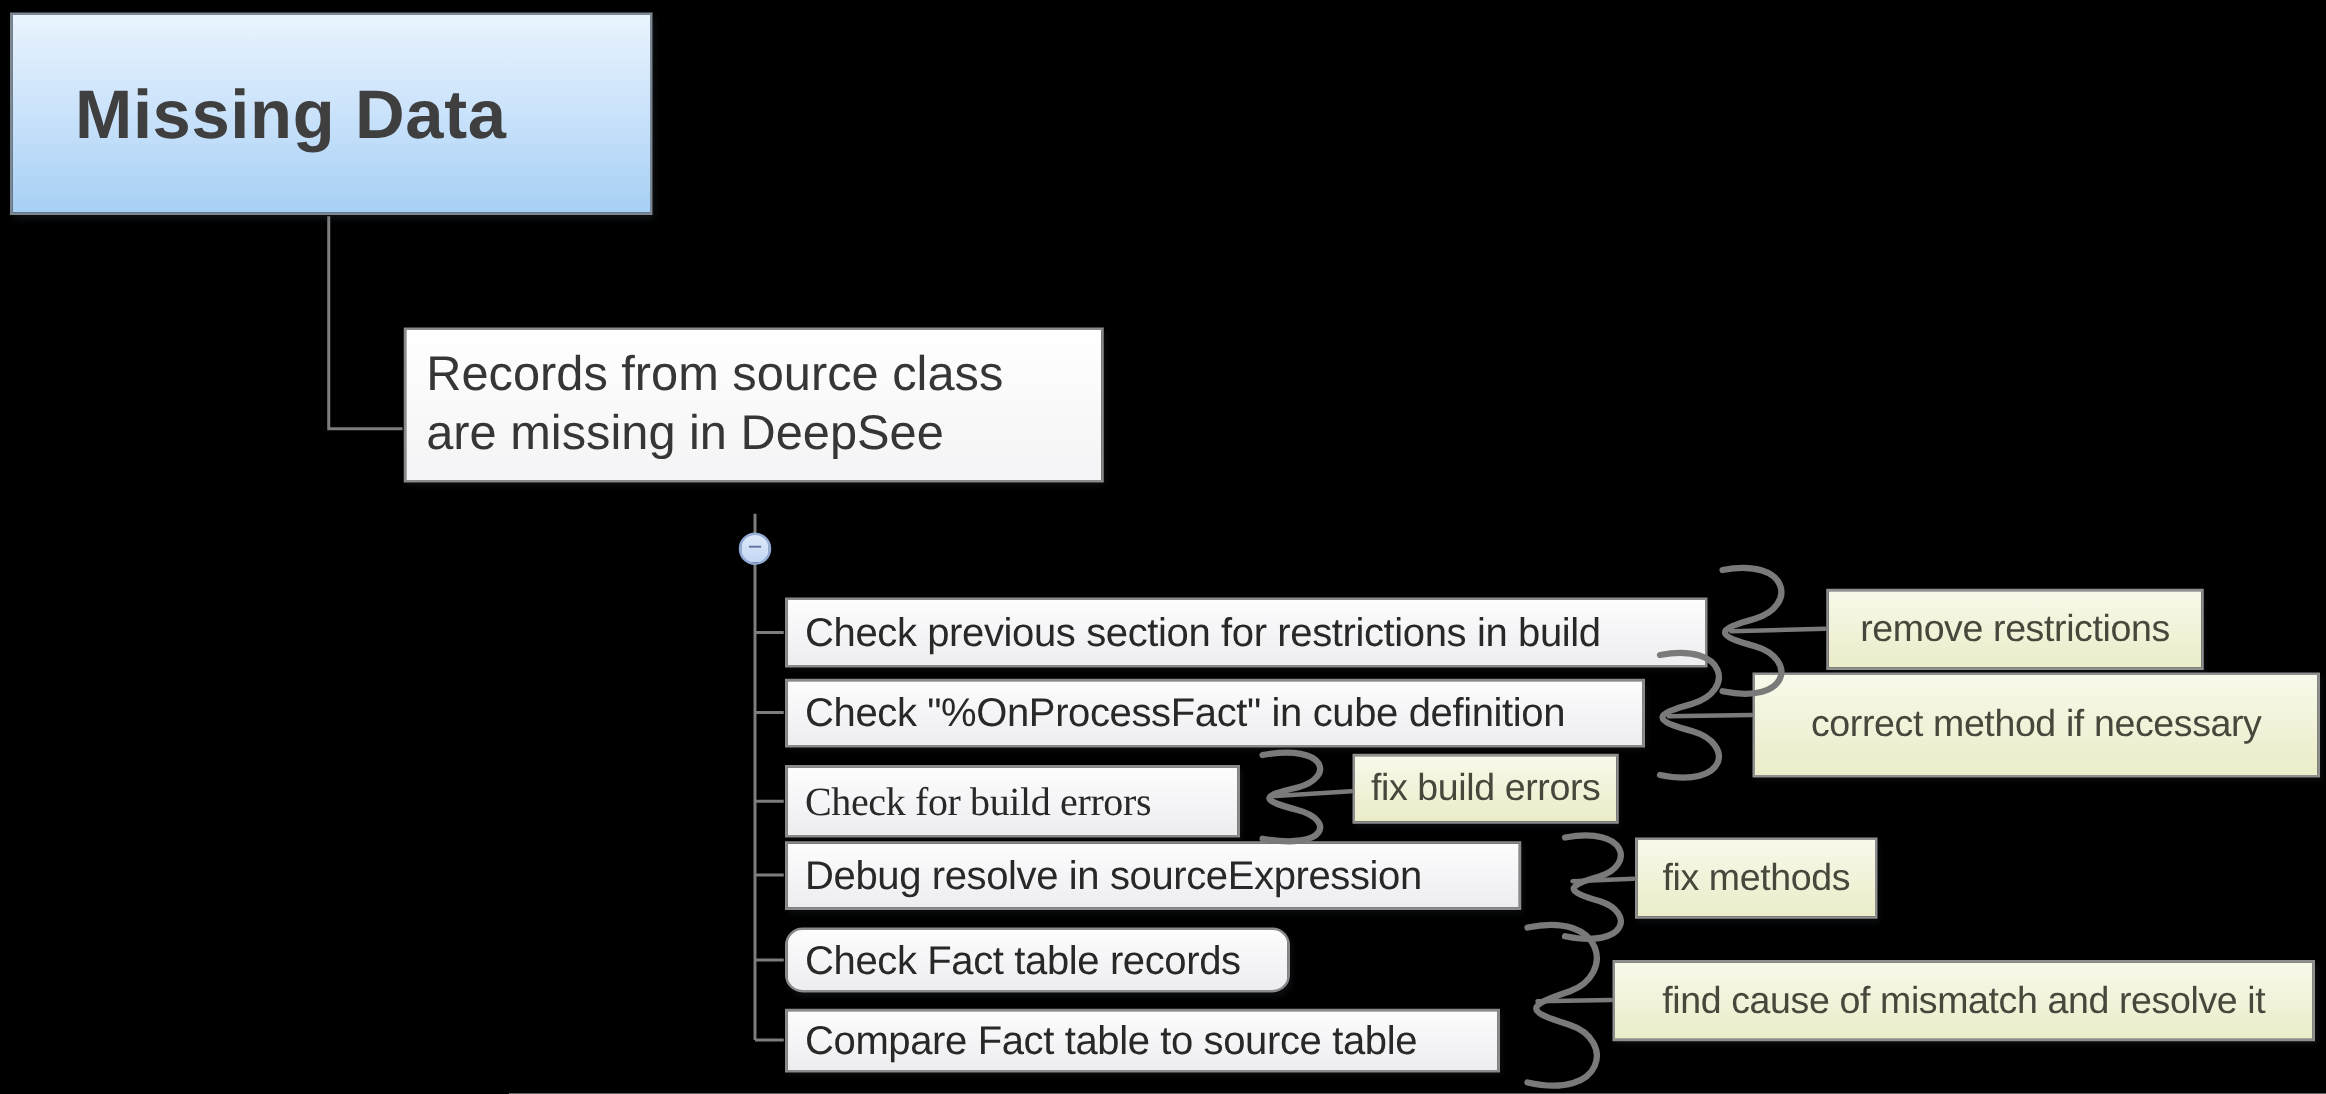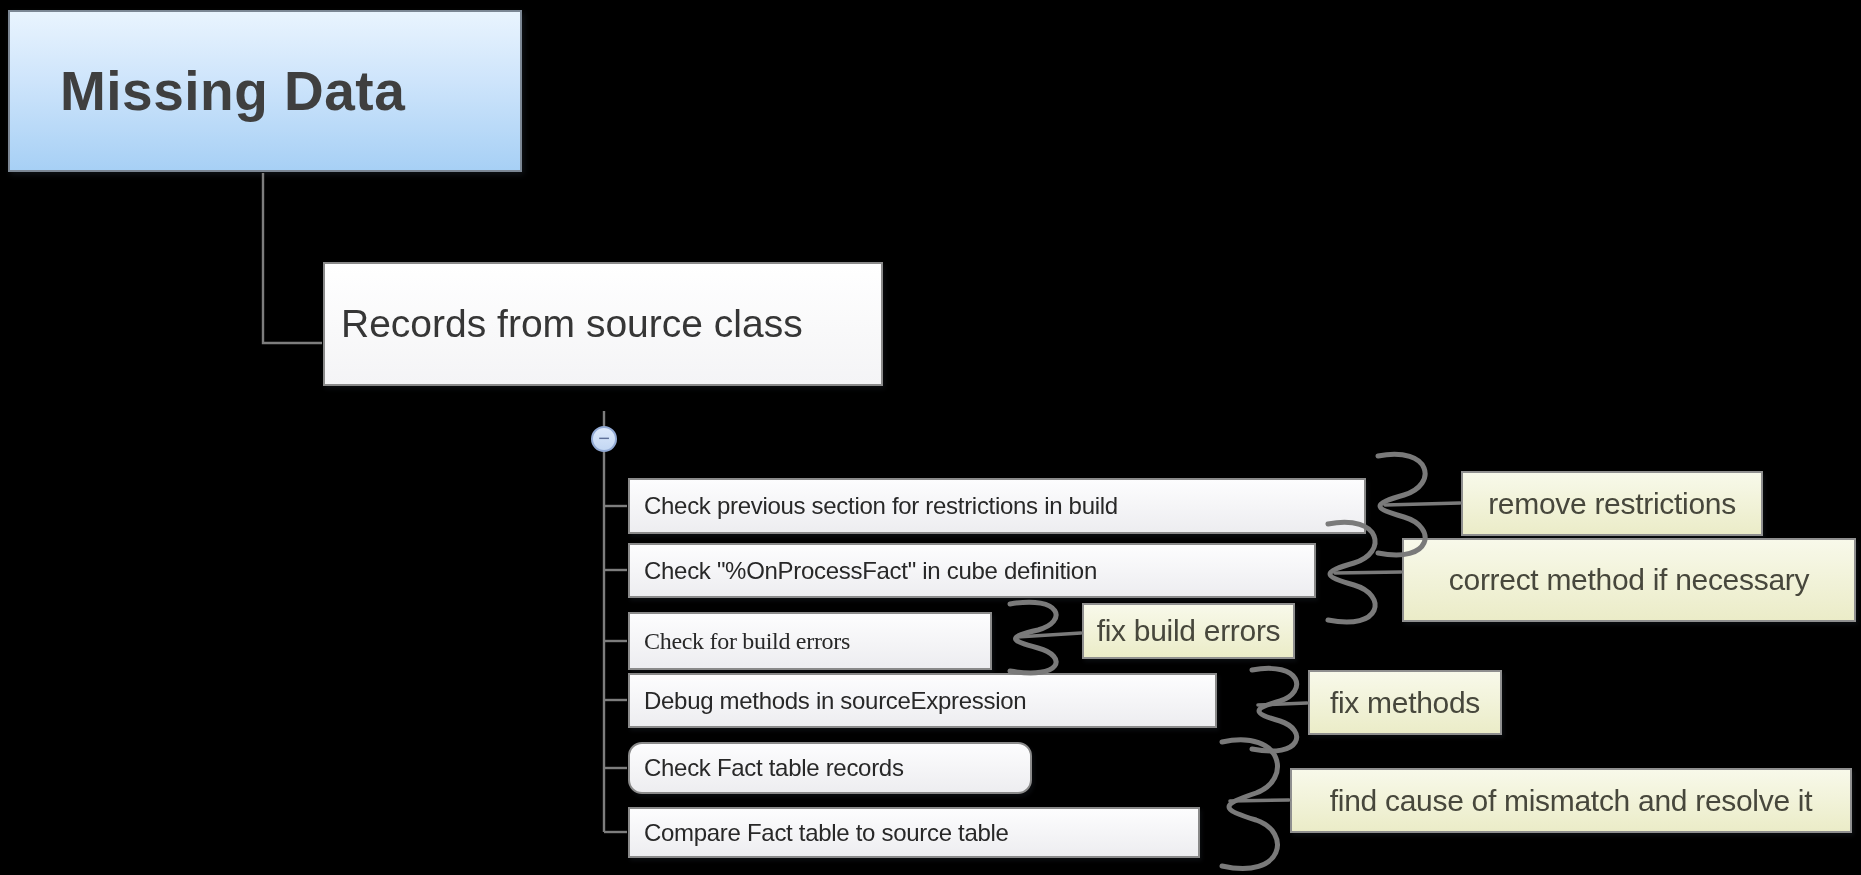--- a/index.html
+++ b/index.html
@@ -45,21 +45,21 @@
     flex-direction: column;
     align-items: flex-start;
     justify-content: center;
     line-height: 1.2;
     z-index: 1;
   }
   .sub {
     background: linear-gradient(180deg, #fdfdfe 0%, #ededf0 100%);
     border: 2px solid #8a8a8a;
     box-shadow: 2px 3px 4px rgba(70,80,100,0.15);
-    font-size: 24px;
+    font-size: 32px;
     color: #282828;
     padding-left: 14px;
     letter-spacing: -0.3px;
     z-index: 1;
   }
   .callout {
     background: linear-gradient(180deg, #f8f9ea 0%, #ebecc8 100%);
     border: 2px solid #8f8f8f;
     box-shadow: 2px 3px 4px rgba(70,80,100,0.15);
     font-size: 30px;
@@ -97,26 +97,27 @@
 </style>
 </head>
 <body>
 
 <div id="canvas">
 
   <div class="topic root">Missing Data</div>
 
   <div class="topic central">
     <div>Records from source class</div>
+    <div>are missing in DeepSee</div>
   </div>
 
   <div class="topic sub" style="left:628px; top:478px; width:738px; height:56px;">Check previous section for restrictions in build</div>
   <div class="topic sub" style="left:628px; top:543px; width:688px; height:55px;">Check "%OnProcessFact" in cube definition</div>
   <div class="topic sub" style="left:628px; top:612px; width:364px; height:58px;font-family:Liberation Serif, serif;">Check for build errors</div>
-  <div class="topic sub" style="left:628px; top:673px; width:589px; height:55px;">Debug methods in sourceExpression</div>
+  <div class="topic sub" style="left:628px; top:673px; width:589px; height:55px;">Debug resolve in sourceExpression</div>
   <div class="topic sub" style="left:628px; top:742px; width:404px; height:52px;border-radius:14px;">Check Fact table records</div>
   <div class="topic sub" style="left:628px; top:807px; width:572px; height:51px;">Compare Fact table to source table</div>
 
   <div class="callout" style="left:1461px; top:471px; width:302px; height:65px;">remove restrictions</div>
   <div class="callout" style="left:1402px; top:538px; width:454px; height:84px;">correct method if necessary</div>
   <div class="callout" style="left:1082px; top:603px; width:213px; height:56px;">fix build errors</div>
   <div class="callout" style="left:1308px; top:670px; width:194px; height:65px;">fix methods</div>
   <div class="callout" style="left:1290px; top:768px; width:562px; height:65px;">find cause of mismatch and resolve it</div>
 
   <svg id="connector-layer" width="1861" height="875" viewBox="0 0 1861 875">

